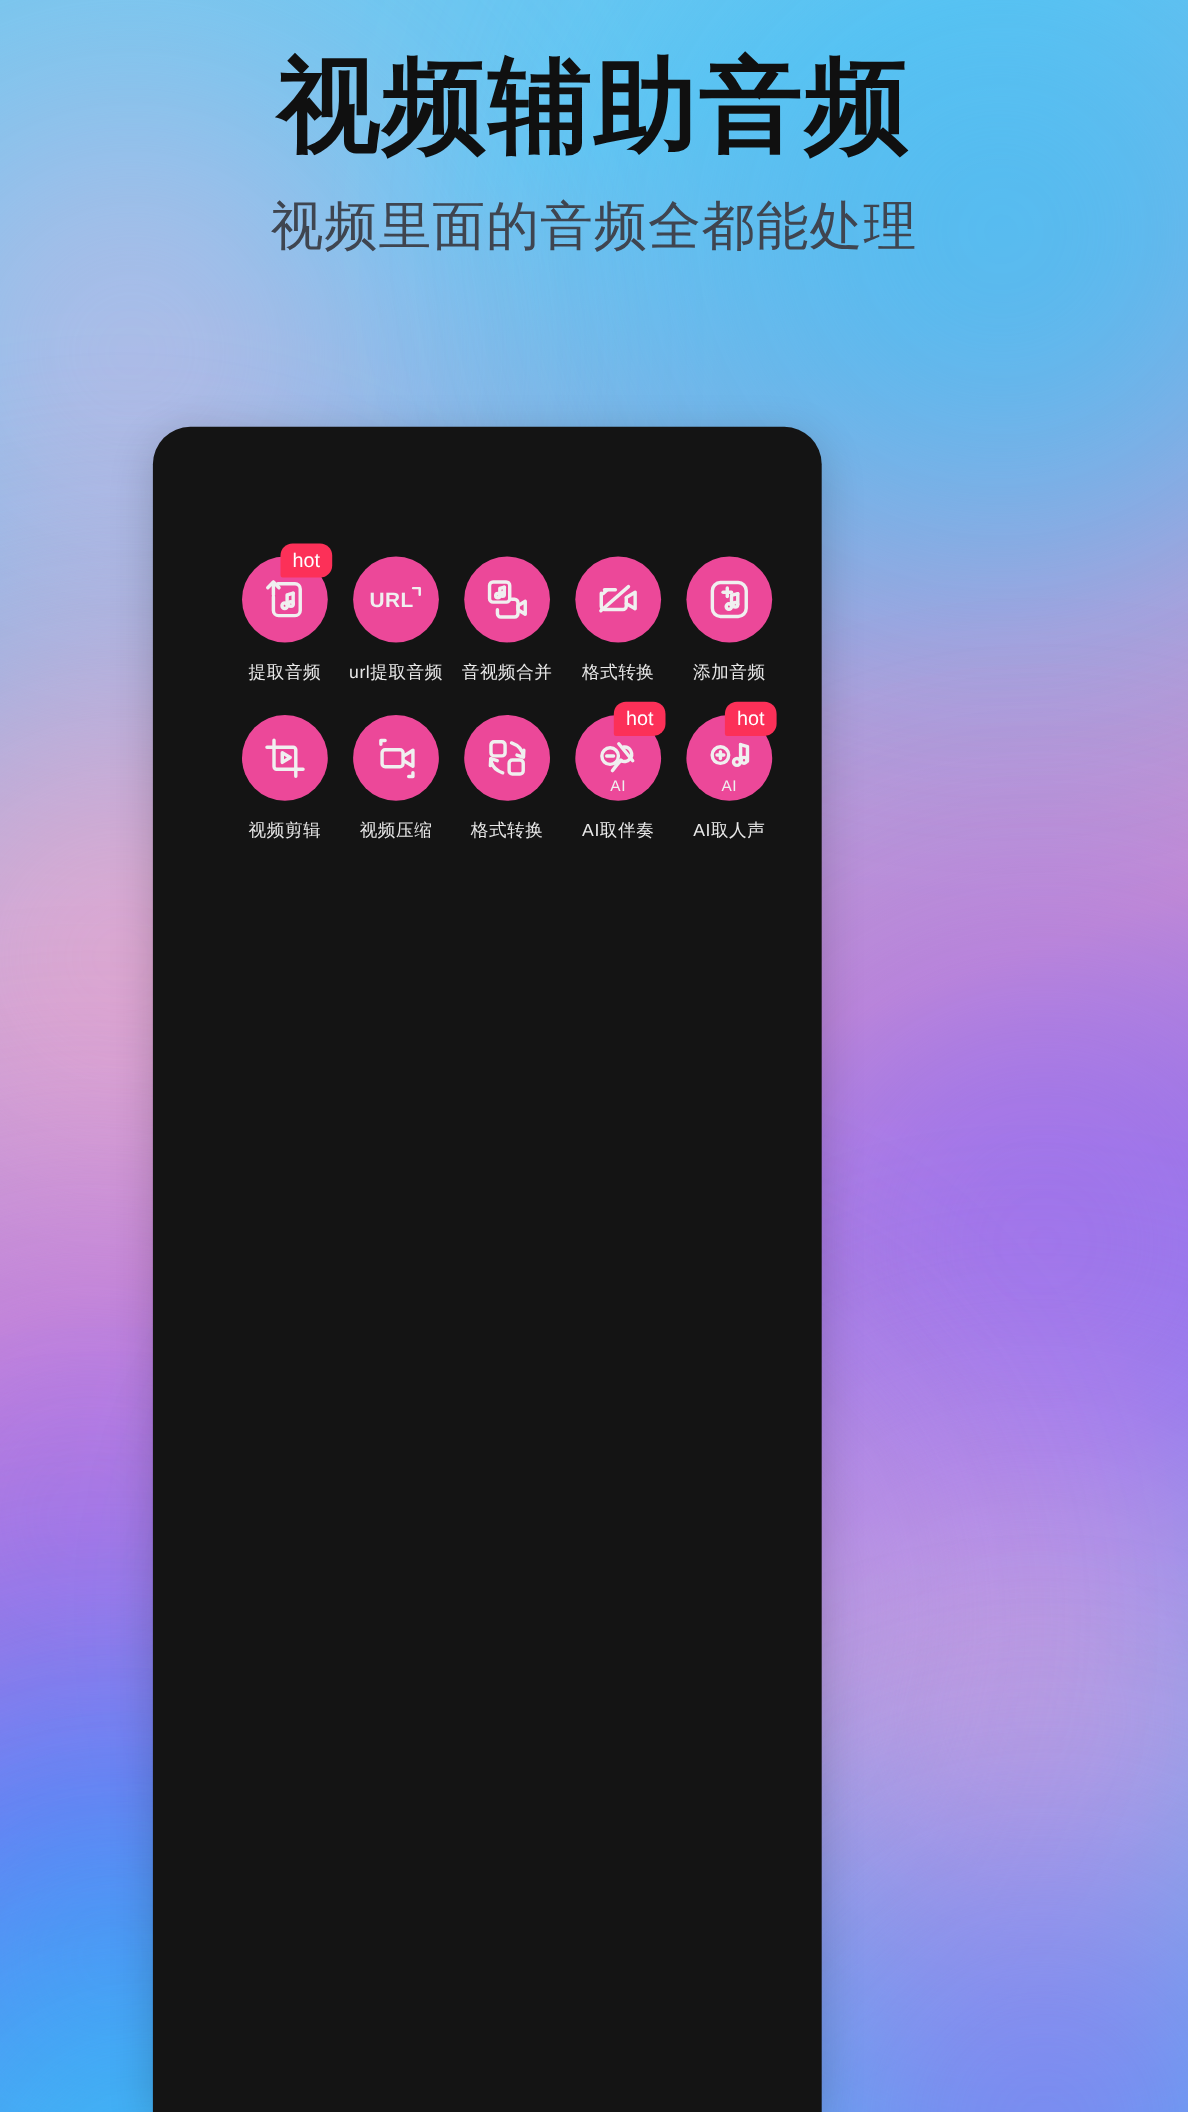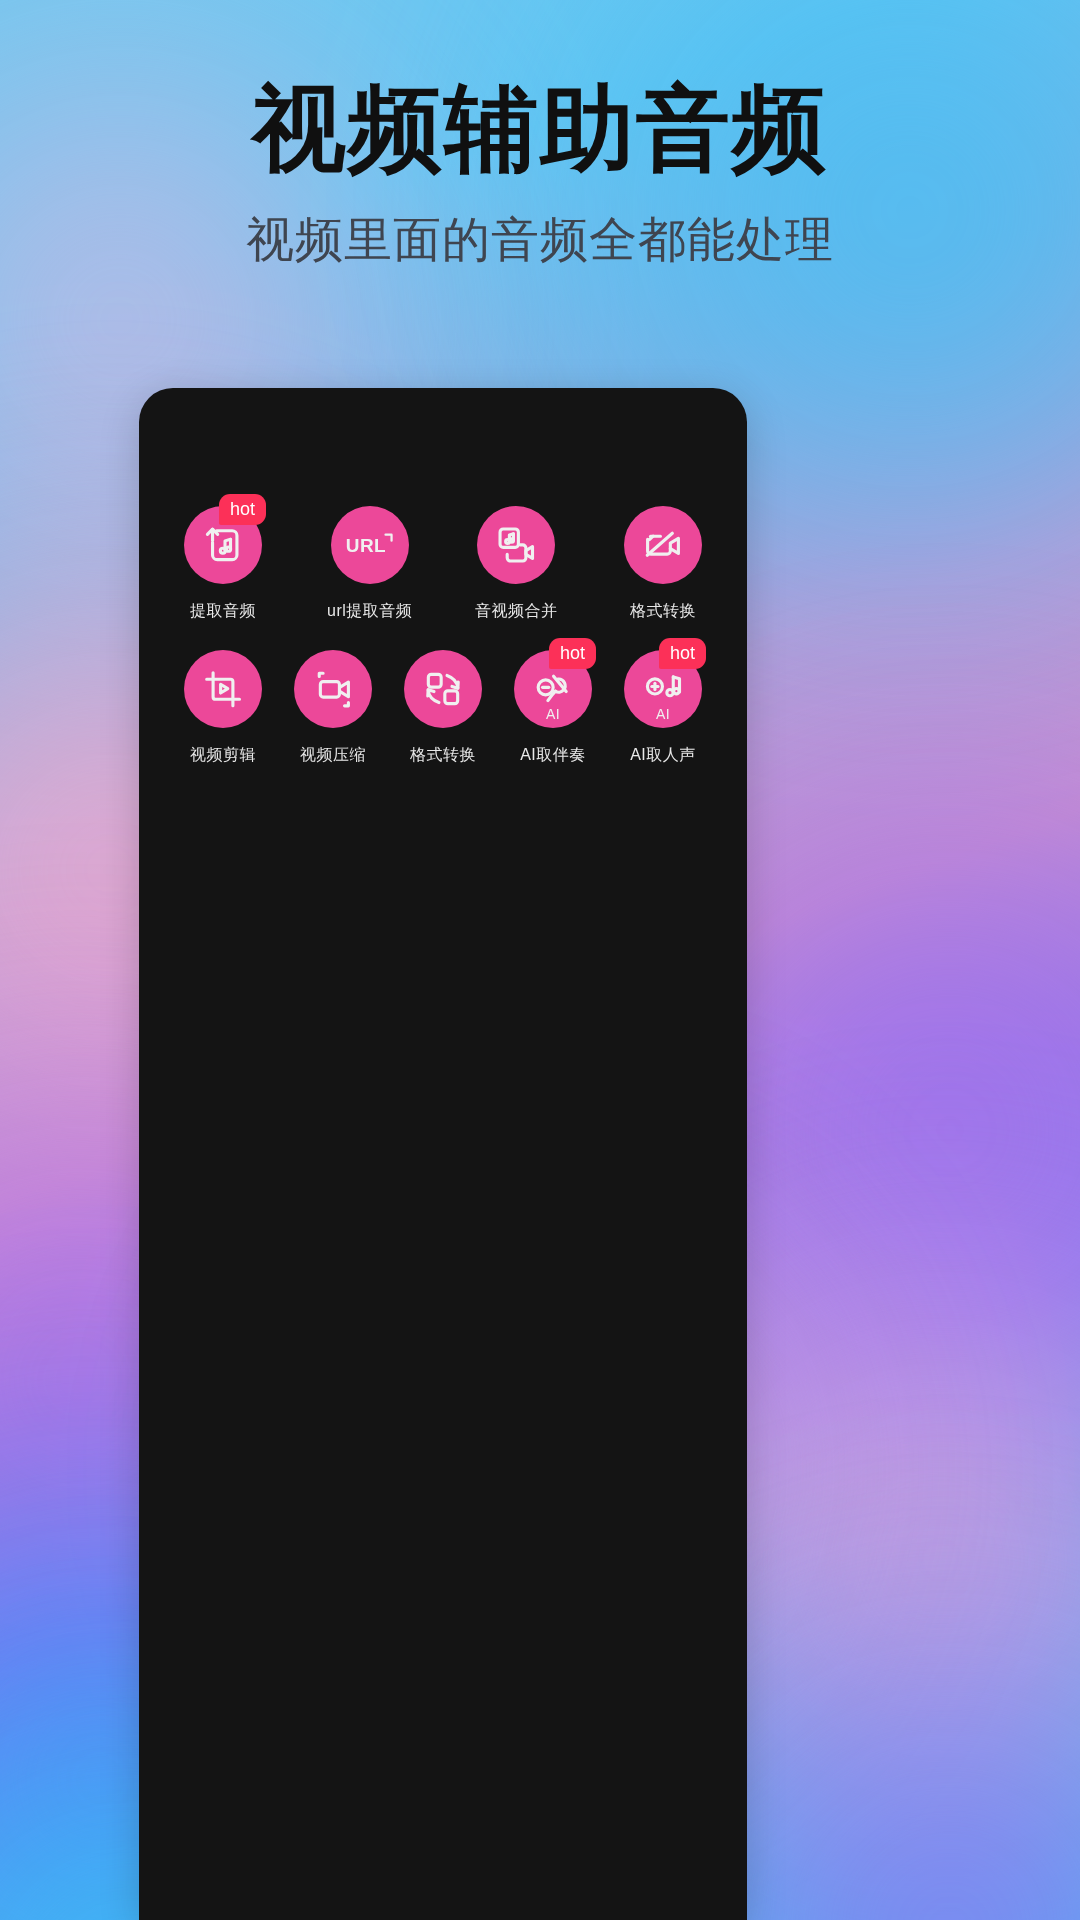--- a/index.html
+++ b/index.html
@@ -73,21 +73,21 @@
     background: radial-gradient(circle at 50% 50%, rgba(240,175,205,.75) 0%, rgba(240,175,205,0) 70%);
   }
 
   
   #header {
     position:absolute; left:0; right:0; top:0;
     text-align:center;
     z-index:5;
   }
   #title {
-    margin-top:82px;
+    margin-top:49px;
     font-size:94px;
     line-height:1.0;
     font-weight:bold;
     color:#101010;
     letter-spacing:2px;
   }
   #subtitle {
     margin-top:40px;
     font-size:48px;
     line-height:1.0;
@@ -110,20 +110,21 @@
     box-shadow: 0 10px 40px rgba(0,0,0,.18);
   }
 
   #grid {
     position:absolute;
     left:0; right:0;
     top:118px;
     display:flex;
     flex-direction:column;
     row-gap:28px;
+    padding-left:36px;
   }
   .row {
     display:flex;
     justify-content:space-between;
     padding:0 34px;
   }
   .cell {
     width:100px;
     display:flex;
     flex-direction:column;
@@ -240,20 +241,34 @@
             <svg width="44" height="44" viewBox="0 0 24 24" fill="none" stroke="#f0f0f0" stroke-width="1.7" stroke-linecap="round" stroke-linejoin="round">
               <path d="M5.2 7.2h5.4"></path>
               <path d="M3.6 8.9v6.4a1.7 1.7 0 0 0 1.7 1.7h9a1.7 1.7 0 0 0 1.7-1.7v-4"></path>
               <path d="M6.6 7.2 4.6 9.0"></path>
               <path d="M16 11.0 20.4 8.4v8.2L16 14.0"></path>
               <path d="M3.4 17.6 17.1 5.6"></path>
             </svg>
           </div>
           <div class="cell-label">格式转换</div>
         </div>
+        <div class="cell">
+          <div class="circle">
+            <svg width="44" height="44" viewBox="0 0 24 24" fill="none" stroke="#f0f0f0" stroke-width="1.7" stroke-linecap="round" stroke-linejoin="round">
+              <rect x="3.6" y="3.6" width="16.8" height="16.8" rx="4"></rect>
+              <path d="M8.9 8.4h4.2"></path>
+              <path d="M11.0 6.3v4.2"></path>
+              <path d="M16.2 9.1v5.4"></path>
+              <path d="M16.2 9.1l-3.1.9v5.2"></path>
+              <circle cx="11.8" cy="15.5" r="1.35"></circle>
+              <circle cx="15.0" cy="14.6" r="1.15"></circle>
+            </svg>
+          </div>
+          <div class="cell-label">添加音频</div>
+        </div>
       </div>
       <div class="row">
         <div class="cell">
           <div class="circle">
             <svg width="44" height="44" viewBox="0 0 24 24" fill="none" stroke="#f0f0f0" stroke-width="1.7" stroke-linecap="round" stroke-linejoin="round">
               <path d="M6.6 3.2v13.1a1.3 1.3 0 0 0 1.3 1.3H21"></path>
               <path d="M3.1 6.7h13.0a1.3 1.3 0 0 1 1.3 1.3v13.1"></path>
               <path d="M10.7 9.4l3.9 2.4-3.9 2.4z"></path>
             </svg>
           </div>

